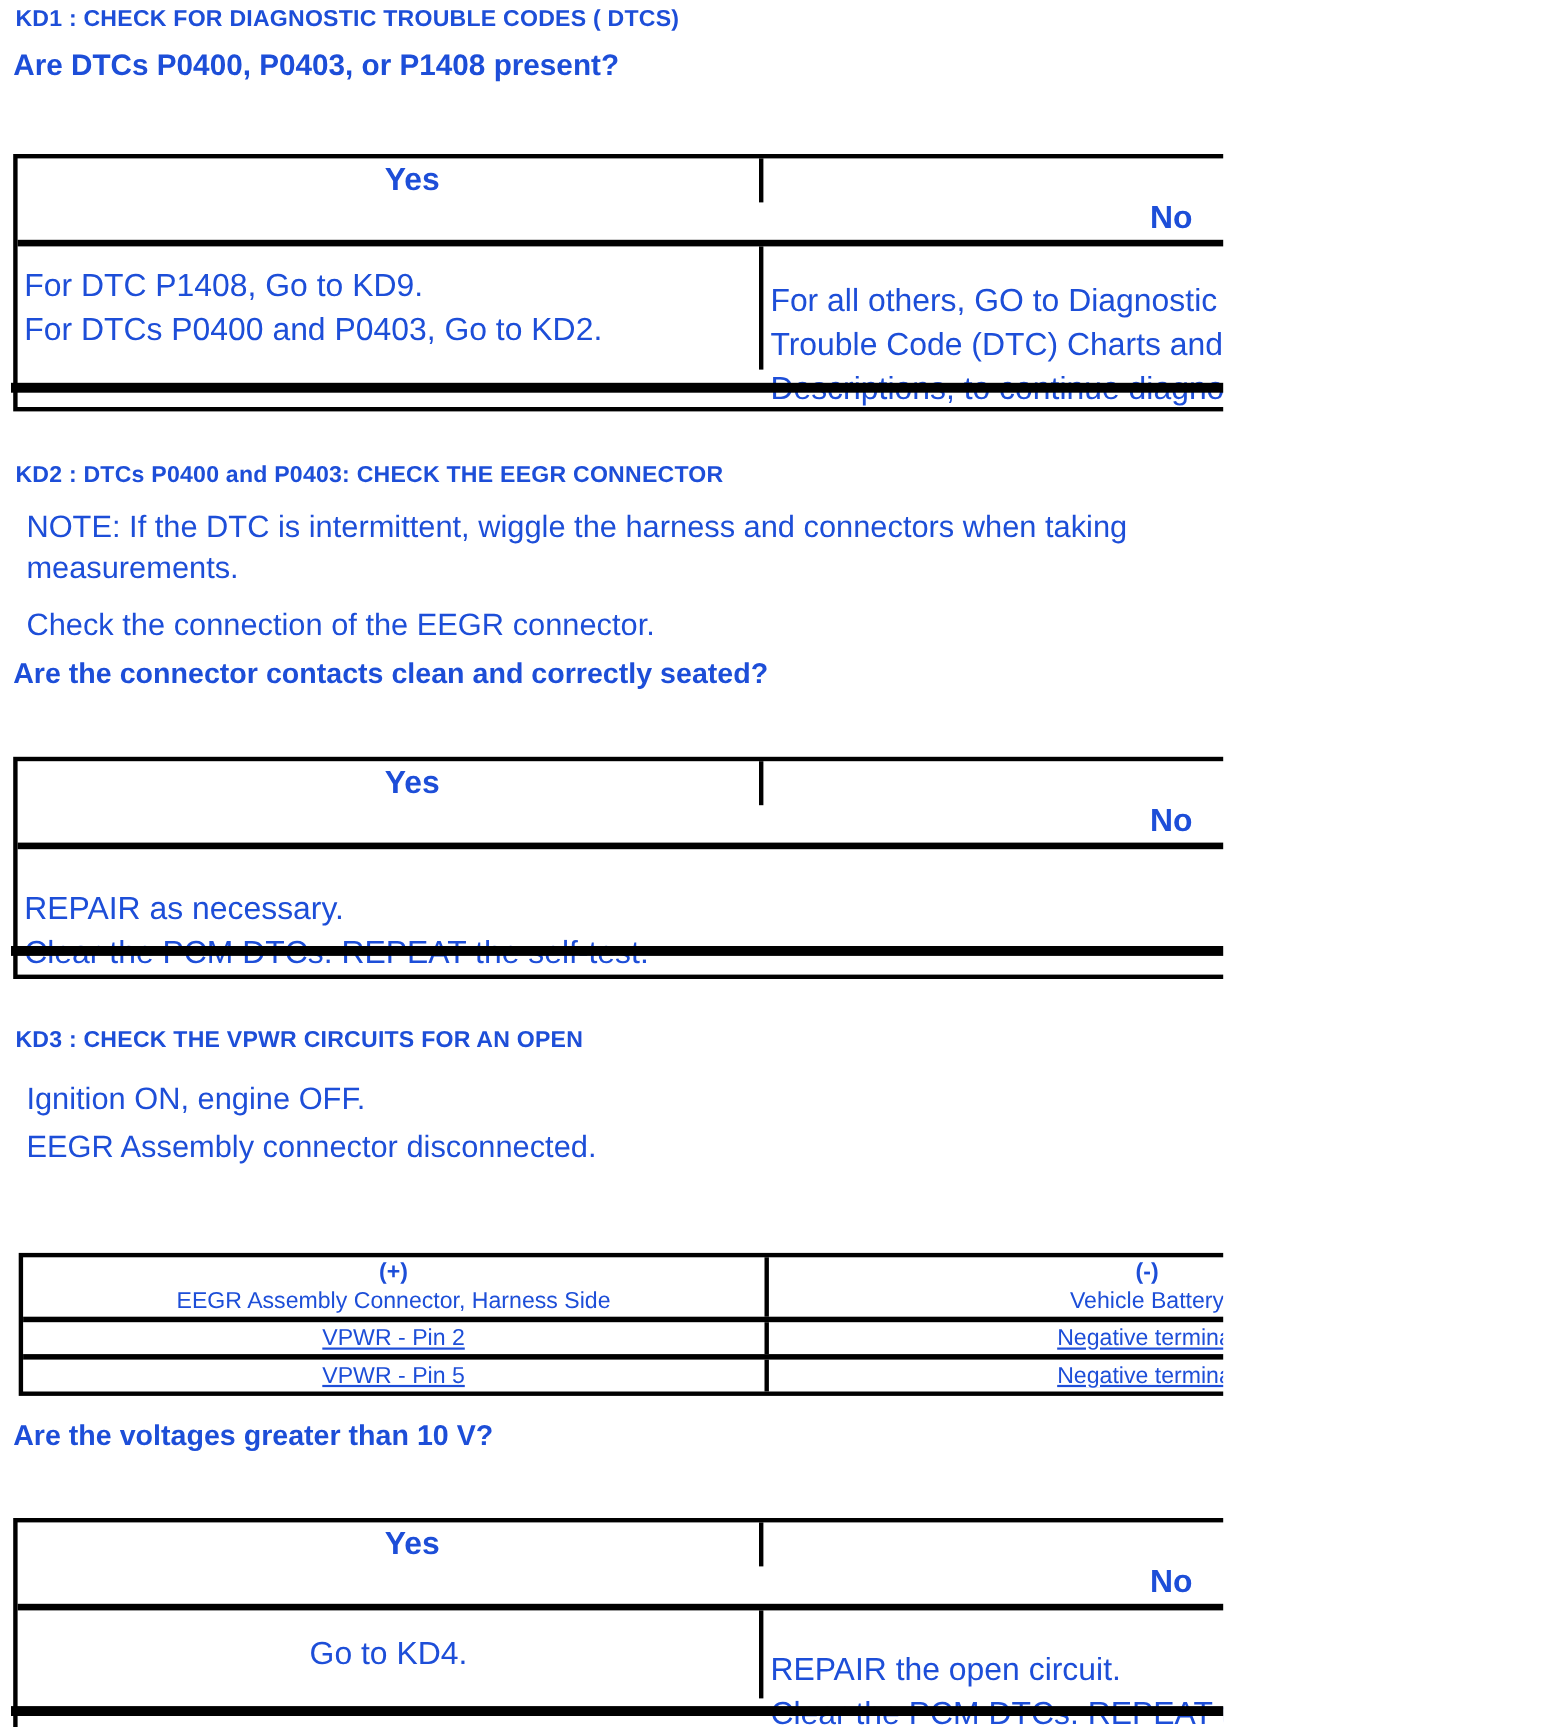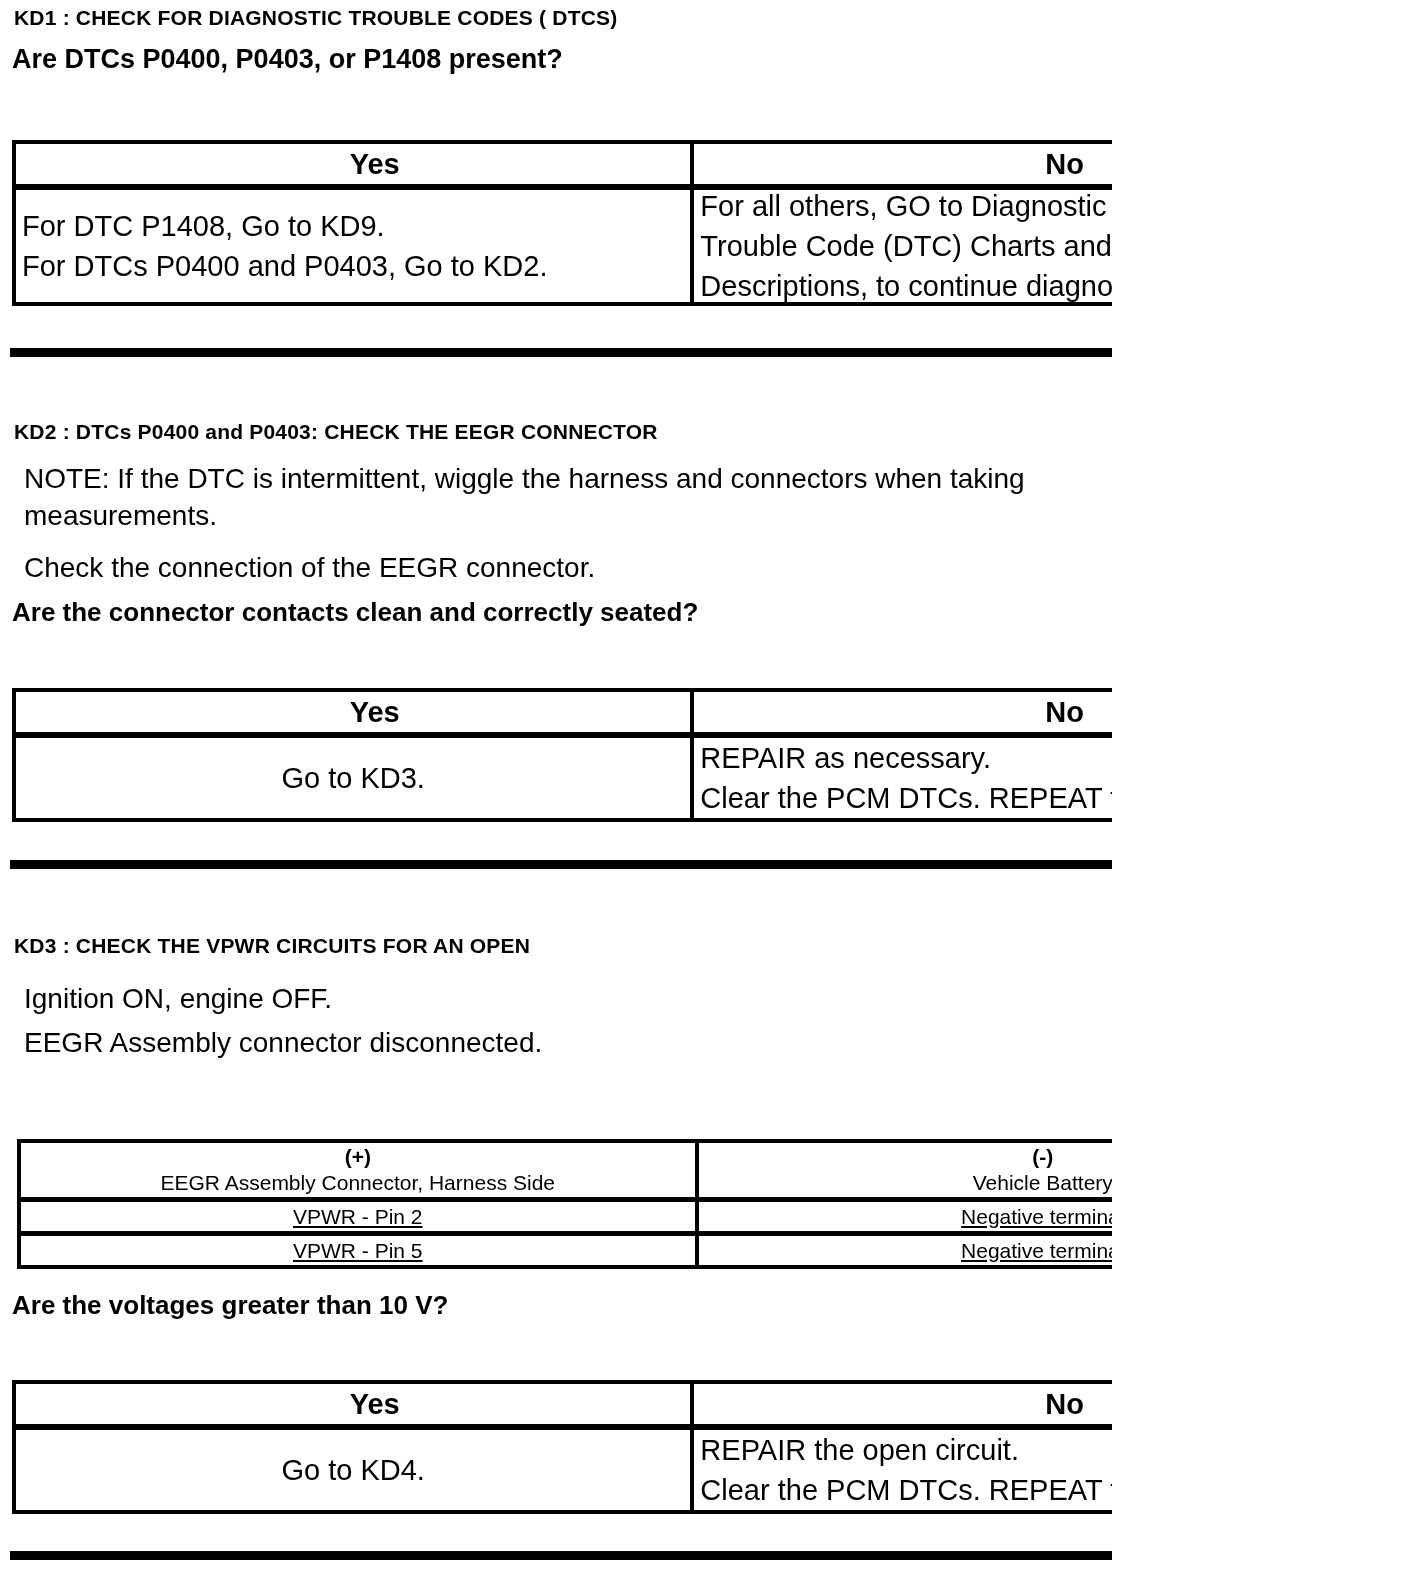--- a/index.html
+++ b/index.html
@@ -1,19 +1,19 @@
 <!DOCTYPE html>
 <html><head>
 <meta charset="utf-8">
 <style>
   html,body{margin:0;padding:0;background:#ffffff;}
   #page{
     position:relative;
     width:1112px;height:1570px;
-    background:#ffffff;color:#000000;
+    background:#ffffff;color:#1d4ed8;
     font-family:"Liberation Sans","DejaVu Sans",sans-serif;
     overflow:hidden;
   }
   .abs{position:absolute;}
   .kd-heading{
     left:14px;
     font-size:21px;font-weight:bold;letter-spacing:0.2px;
     white-space:nowrap;
   }
   .question{
@@ -36,21 +36,21 @@
     border:4px solid #000;box-sizing:border-box;
     background:#fff;
   }
   .rtable .hdr{display:flex;border-bottom:6px solid #000;}
   .rtable .hdr .hcell{
     display:flex;align-items:center;justify-content:center;
     font-size:29px;font-weight:bold;height:40px;padding-left:43px;
   }
   .rtable .row{display:flex;}
   .col-l{width:49.3%;border-right:4px solid #000;box-sizing:border-box;}
-  .col-r{flex:1;}
+  .col-r{flex:1;margin-top:34px;}
   .rtable .ccell{
     display:flex;align-items:center;
     font-size:29px;line-height:40px;
     white-space:pre-line;box-sizing:border-box;
   }
   .cell-left{justify-content:flex-start;text-align:left;padding-left:6px;padding-right:4px;}
   .cell-center{justify-content:center;text-align:center;}
   .t1 .row .ccell{height:112px;}
   .t2 .row .ccell{height:80px;}
   .t3 .row .ccell{height:80px;}
@@ -107,21 +107,20 @@
   <div class="abs body-text" style="top:549px">Check the connection of the EEGR connector.</div>
 
   <div class="abs question" style="top:597px;font-size:26px">Are the connector contacts clean and correctly seated?</div>
 
   <div class="abs rtable t2" style="top:688px">
     <div class="hdr">
       <div class="hcell col-l">Yes</div>
       <div class="hcell col-r">No</div>
     </div>
     <div class="row">
-      <div class="ccell cell-center col-l">Go to KD3.</div>
       <div class="ccell cell-left col-r">REPAIR as necessary.
 Clear the PCM DTCs. REPEAT the self-test.</div>
     </div>
   </div>
 
   <div class="abs hrule" style="top:860px"></div>
 
   <div class="abs kd-heading" style="top:934px">KD3 : CHECK THE VPWR CIRCUITS FOR AN OPEN</div>
 
   <div class="abs body-text" style="top:980px">Ignition ON, engine OFF.</div>

